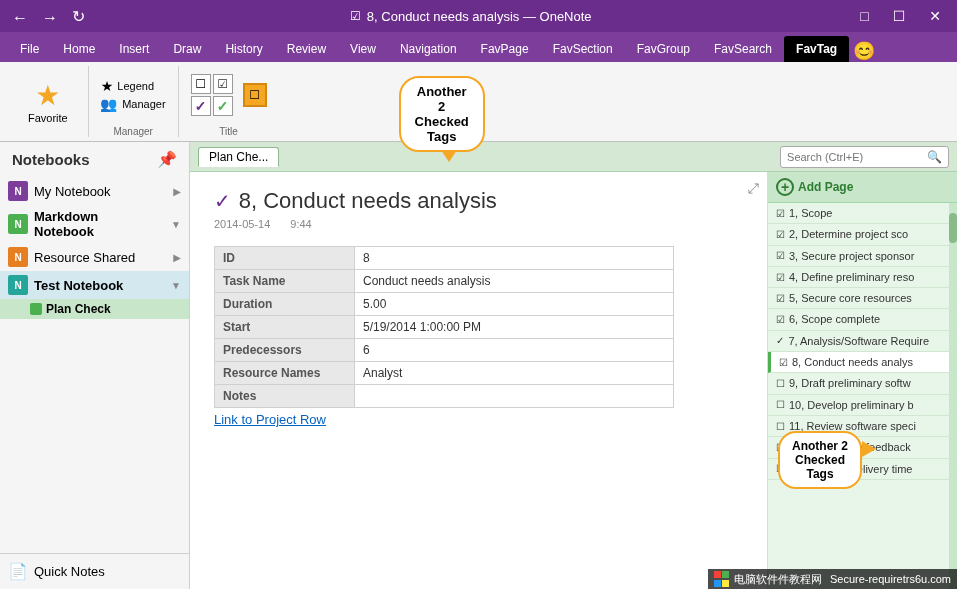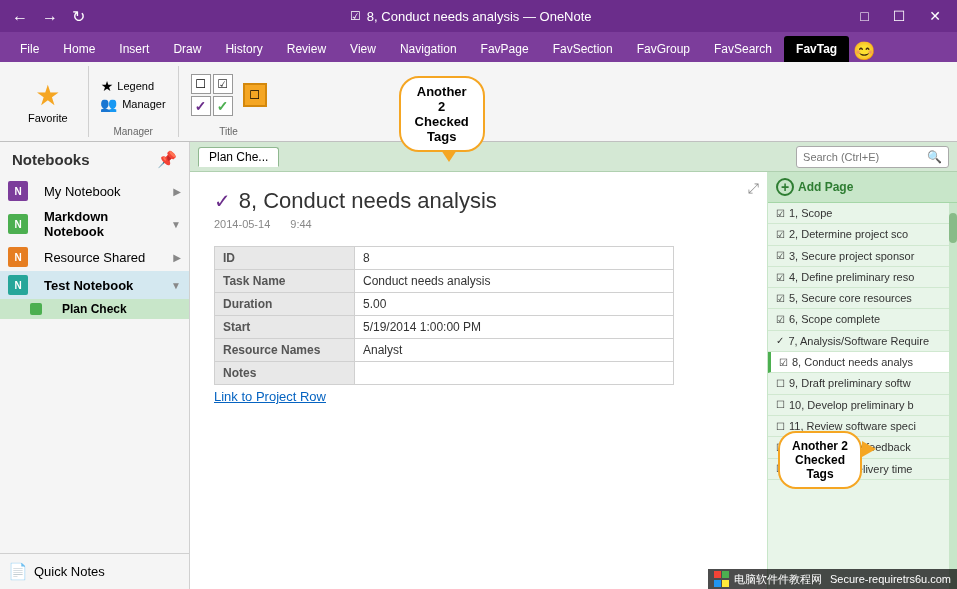--- a/index.html
+++ b/index.html
@@ -131,31 +131,31 @@
       align-items: center;
       padding: 4px 8px;
       cursor: pointer;
       gap: 6px;
     }
     .notebook-icon { width: 20px; height: 20px; border-radius: 2px; display: flex; align-items: center; justify-content: center; color: white; font-size: 10px; font-weight: bold; flex-shrink: 0; }
     .nb-purple { background: #7c3d9b; }
     .nb-green { background: #4caf50; }
     .nb-orange { background: #e67e22; }
     .nb-teal { background: #26a69a; }
-    .notebook-label { font-size: 13px; flex: 1; margin-left: 10px; }
+    .notebook-label { font-size: 13px; flex: 1; }
     .notebook-label.bold { font-weight: bold; }
     .expand-arrow { color: #888; font-size: 10px; }
     .notebook-item.active { background: #d4e8f0; }
 
     .section-item {
       display: flex;
       align-items: center;
       padding: 3px 8px 3px 30px;
       cursor: pointer;
-      gap: 20px;
+      gap: 4px;
       font-size: 12px;
     }
     .section-item.active { background: #c8e6c9; font-weight: bold; }
     .section-dot { width: 12px; height: 12px; border-radius: 2px; flex-shrink: 0; }
     .dot-green { background: #4caf50; }
 
     .sidebar-bottom {
       margin-top: auto;
       border-top: 1px solid #d0d0d0;
       padding: 8px;
@@ -195,21 +195,21 @@
     }
     .page-tab.active { background: white; border-bottom: 1px solid white; }
     .search-bar {
       margin-left: auto;
       display: flex;
       align-items: center;
       background: white;
       border: 1px solid #aaa;
       border-radius: 3px;
       padding: 2px 6px;
-      gap: 4px;
+      gap: 20px;
       height: 22px;
     }
     .search-input { border: none; outline: none; font-size: 11px; color: #888; width: 120px; }
     .search-icon { color: #888; font-size: 12px; }
 
     
     .note-area {
       flex: 1;
       padding: 16px 24px;
       overflow-y: auto;
@@ -471,20 +471,24 @@
           </tr>
           <tr>
             <td>Duration</td>
             <td>5.00</td>
           </tr>
           <tr>
             <td>Start</td>
             <td class="highlight-cell">5/19/2014 1:00:00 PM</td>
           </tr>
           <tr>
+            <td>Predecessors</td>
+            <td>6</td>
+          </tr>
+          <tr>
             <td>Resource Names</td>
             <td>Analyst</td>
           </tr>
           <tr>
             <td>Notes</td>
             <td></td>
           </tr>
         </tbody>
           </table>
 

